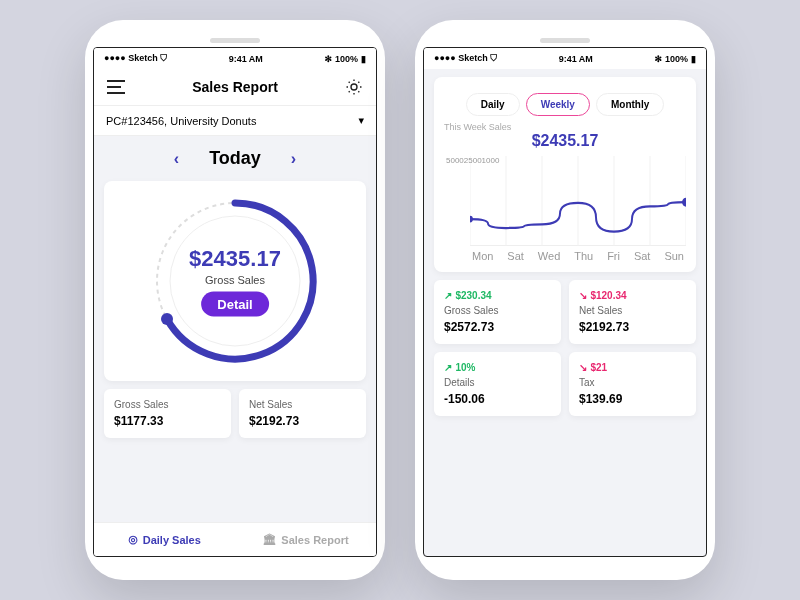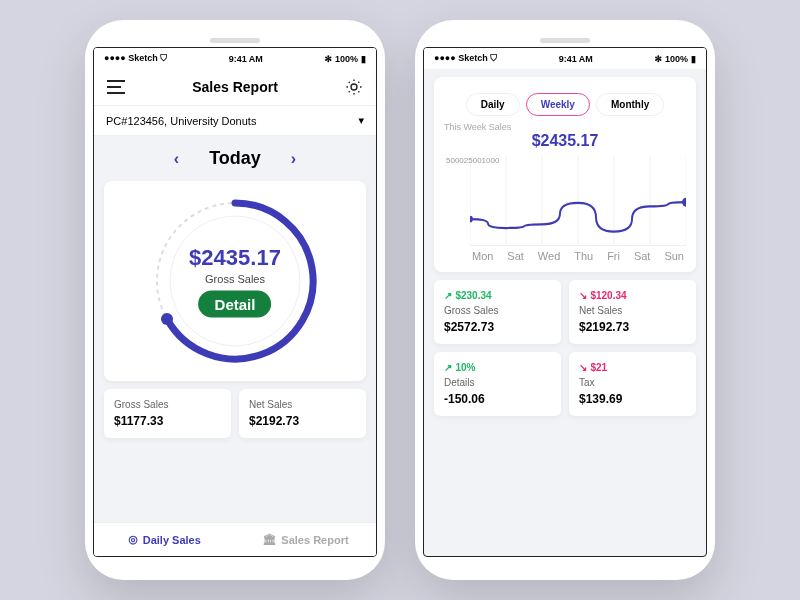--- a/index.html
+++ b/index.html
@@ -17,21 +17,21 @@
 .date-nav{text-align:center;padding:4px 0}
 .date-nav .row{display:flex;justify-content:center;align-items:center;gap:30px}
 .date-nav .label{font-size:18px;font-weight:800}
 .date-nav .sub{font-size:10px;color:#999;margin-top:2px}
 .gauge-card{background:#fff;border-radius:8px;padding:10px;display:flex;justify-content:center;box-shadow:0 2px 6px rgba(0,0,0,0.05)}
 .gauge{position:relative;width:180px;height:180px}
 .gauge svg{width:100%;height:100%}
 .gauge-center{position:absolute;top:50%;left:50%;transform:translate(-50%,-50%);text-align:center}
 .gauge-center .amt{font-size:22px;font-weight:800;color:#3d3bb5}
 .gauge-center .lbl{font-size:11px;color:#444;margin:2px 0 6px}
-.detail-btn{background:#15803d;color:#fff;border:none;border-radius:14px;padding:5px 16px;font-size:15px;font-weight:600;cursor:pointer}
+.detail-btn{background:#6d28d9;color:#fff;border:none;border-radius:14px;padding:5px 16px;font-size:13px;font-weight:600;cursor:pointer}
 .cards{display:flex;gap:8px}
 .card{flex:1;background:#fff;border-radius:6px;padding:10px;box-shadow:0 2px 6px rgba(0,0,0,0.05)}
 .card .label{font-size:10px;color:#666;margin-bottom:4px}
 .card .value{font-size:12px;font-weight:800}
 .card .chg{font-size:10px;font-weight:700;display:flex;align-items:center;gap:3px;margin-bottom:4px}
 .chg.up{color:#1fb864}
 .chg.down{color:#e8276f}
 .bottom-tabs{display:flex;background:#fff;border-top:1px solid #eee}
 .tab{flex:1;padding:10px;text-align:center;font-size:11px;font-weight:600;color:#aaa;display:flex;align-items:center;justify-content:center;gap:5px}
 .tab.active{color:#3d3bb5}

